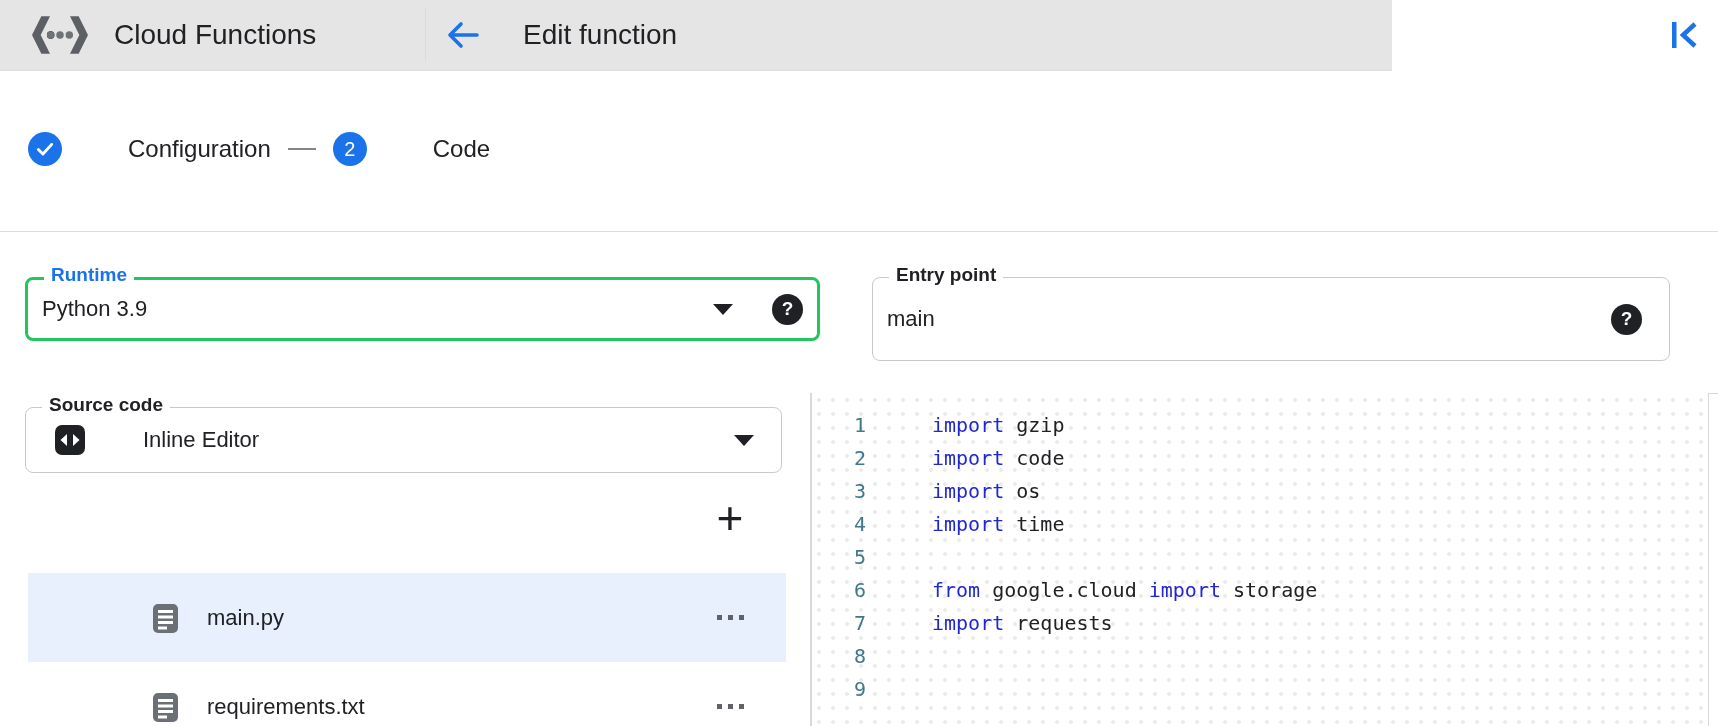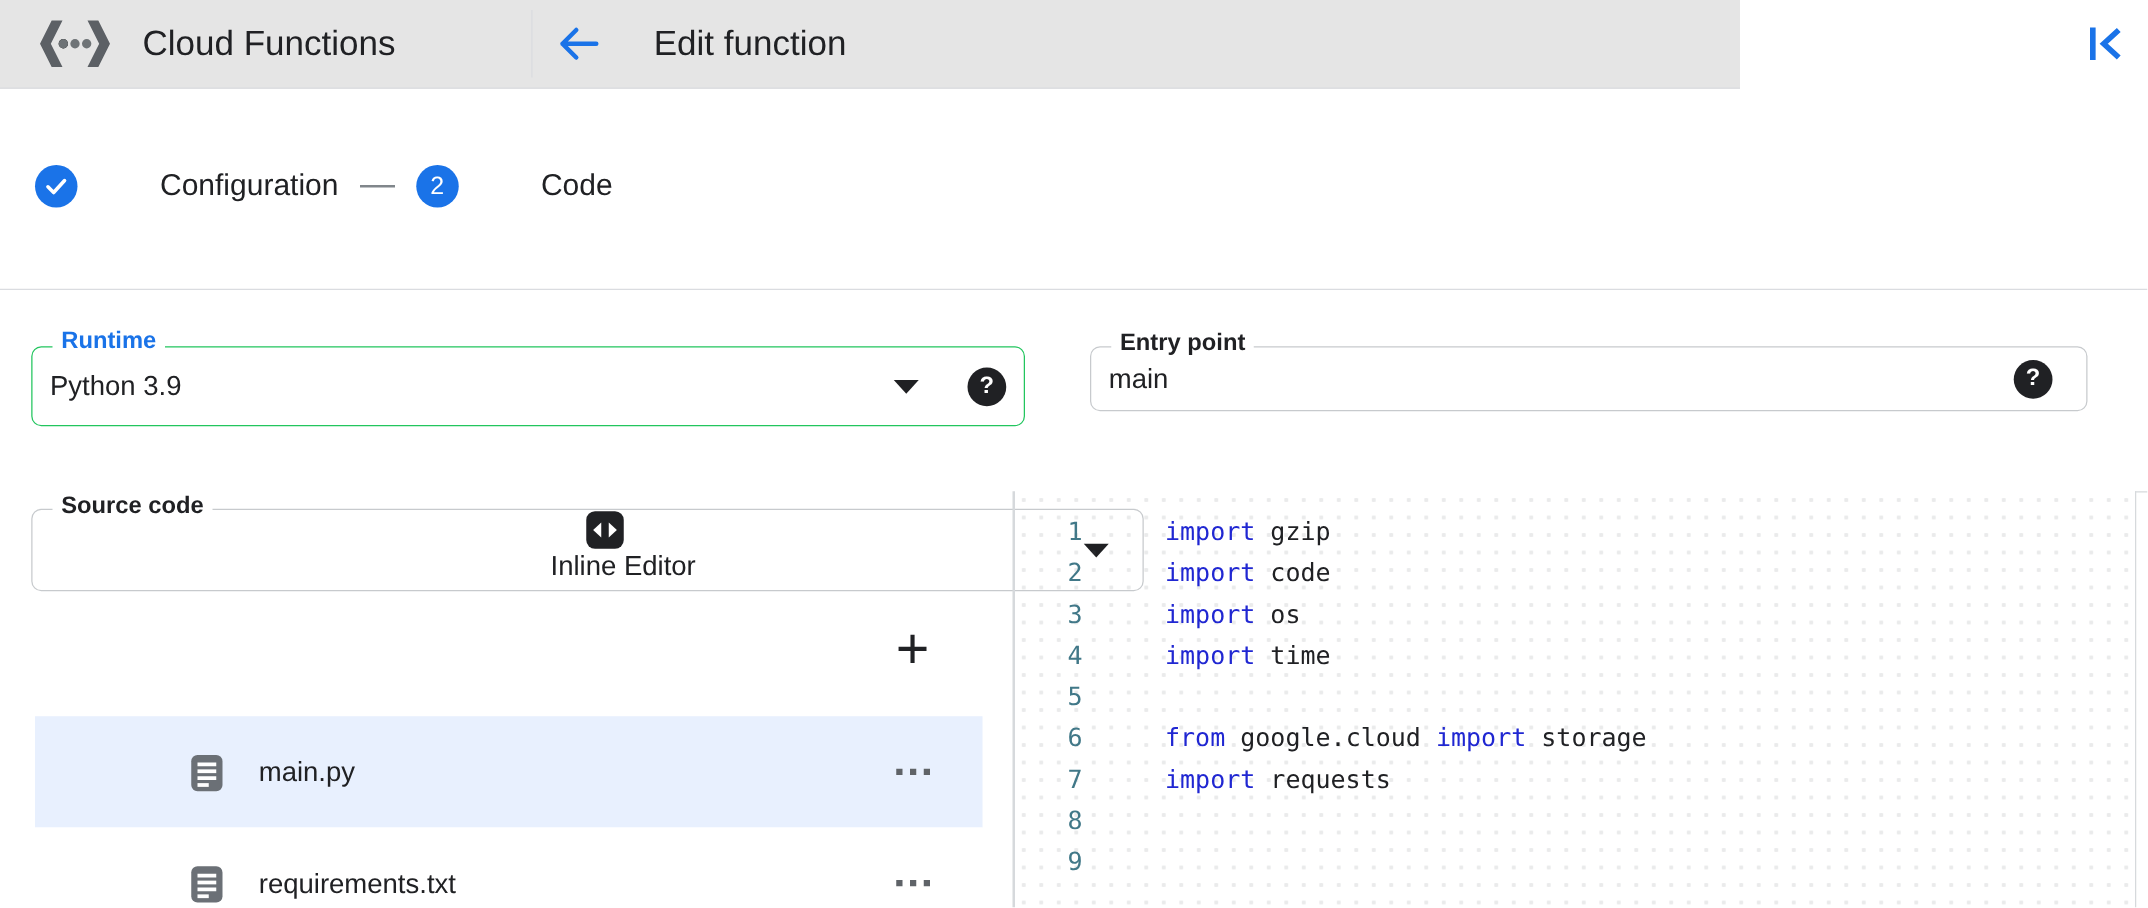--- a/index.html
+++ b/index.html
@@ -18,24 +18,24 @@
   
   .stepper{position:absolute;left:28px;top:129px;height:40px;display:flex;align-items:center;}
   .step{display:flex;align-items:center;cursor:pointer;gap:40px;}
   .step-circle{width:34px;height:34px;border-radius:50%;background:#1a73e8;display:flex;align-items:center;justify-content:center;color:#fff;font-size:20px;flex:none;}
   .step-label{margin-left:26px;font-size:24px;color:#202124;white-space:nowrap;}
   .step-connector{width:28px;height:2px;background:#80868b;margin:0 17px;}
   .section-divider{position:absolute;left:0;top:231px;width:1718px;height:1px;background:#dadce0;}
   
   .fieldbox{position:absolute;background:#fff;border-radius:8px;box-sizing:border-box;display:flex;align-items:center;}
   .flabel{position:absolute;top:-15px;left:16px;background:#fff;padding:0 7px;font-size:19px;font-weight:700;color:#202124;line-height:24px;white-space:nowrap;}
-  .runtime-box{left:25px;top:277px;width:795px;height:64px;border:1px solid #22c55e;}
+  .runtime-box{left:25px;top:277px;width:795px;height:64px;border:3px solid #22c55e;}
   .runtime-box .flabel{color:#1a73e8;top:-17px;}
-  .entry-box{left:872px;top:277px;width:798px;height:52px;border:1px solid #c7cacd;}
-  .source-box{left:25px;top:407px;width:890px;height:66px;border:1px solid #c7cacd;flex-direction:column;}
+  .entry-box{left:872px;top:277px;width:798px;height:84px;border:1px solid #c7cacd;}
+  .source-box{left:25px;top:407px;width:757px;height:66px;border:1px solid #c7cacd;}
   .field-value{margin-left:14px;font-size:22px;color:#202124;white-space:nowrap;border:none;outline:none;background:transparent;font-family:"Liberation Sans",sans-serif;padding:0;}
   .caret{position:absolute;width:0;height:0;border-left:10px solid transparent;border-right:10px solid transparent;border-top:11px solid #1f2023;top:50%;margin-top:-5px;}
   .runtime-box .caret{right:84px;}
   .source-box .caret{right:27px;}
   .helpdot{position:absolute;width:31px;height:31px;border-radius:50%;background:#202124;color:#fff;font-weight:700;font-size:19px;display:flex;align-items:center;justify-content:center;top:50%;margin-top:-15.5px;cursor:pointer;}
   .runtime-box .helpdot{right:14px;}
   .entry-box .helpdot{right:27px;}
   .code-glyph{margin-left:28px;flex:none;}
   .source-box .field-value{margin-left:57px;}
   

